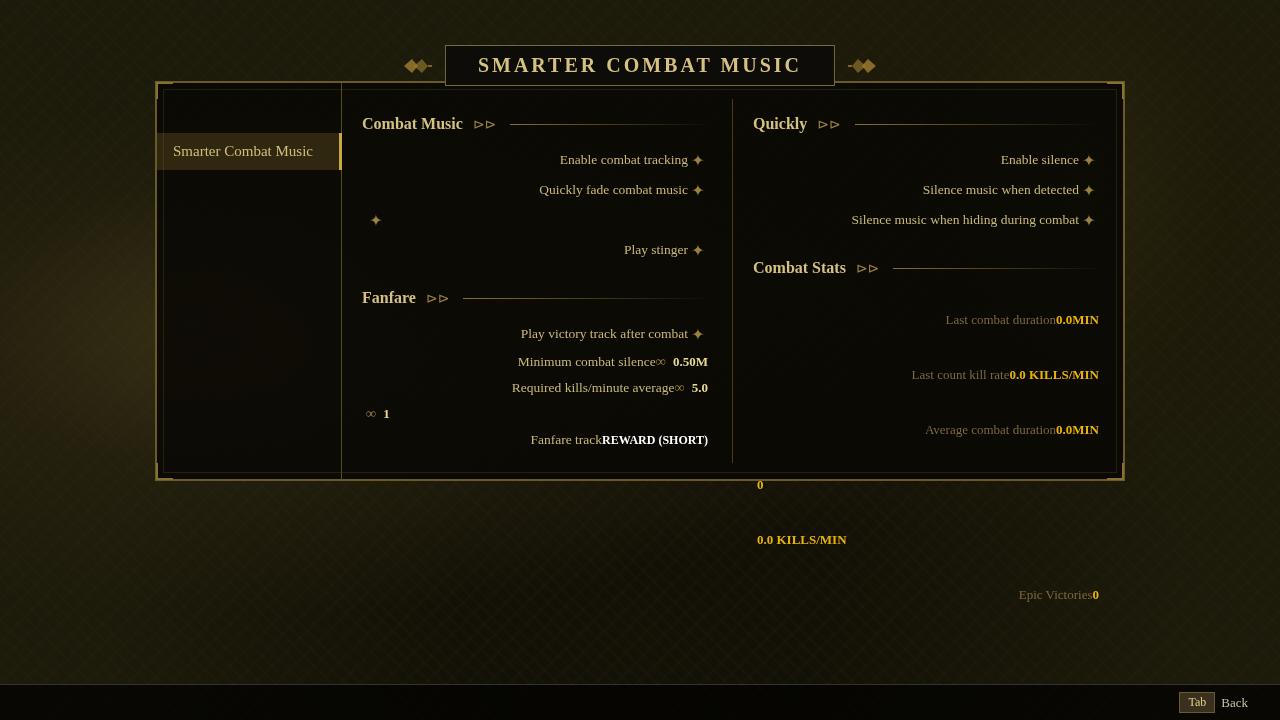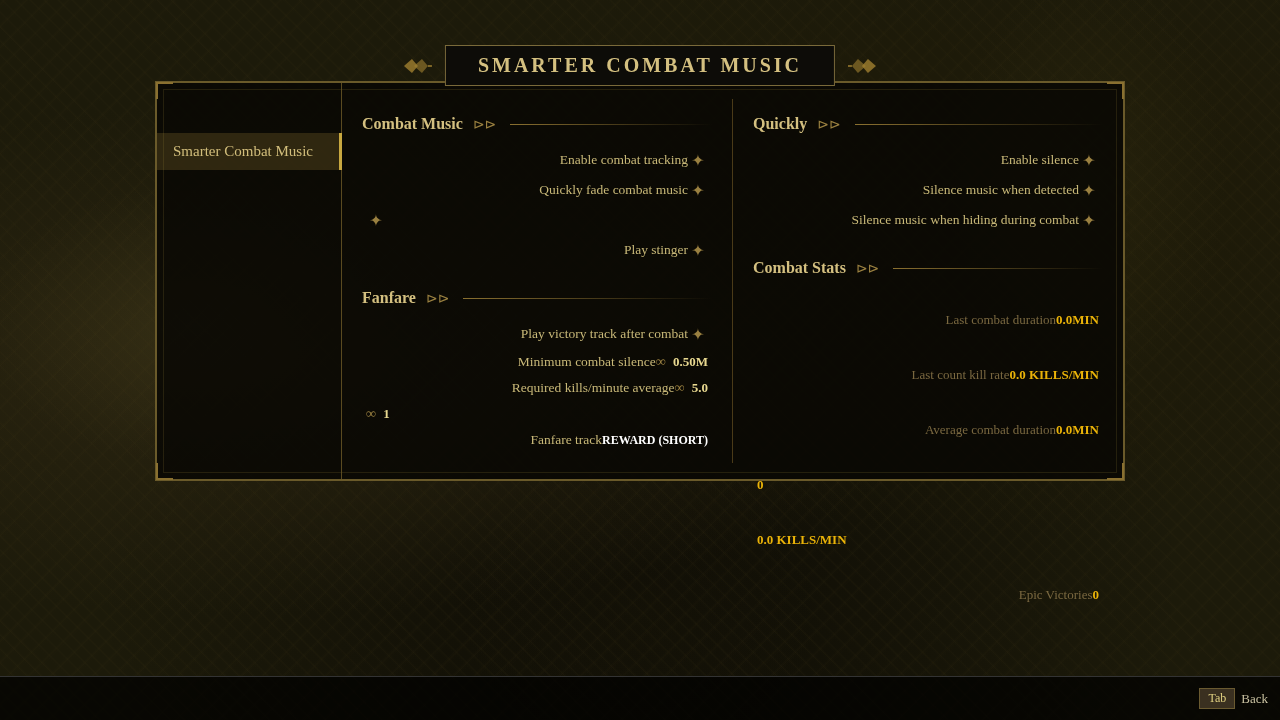--- a/index.html
+++ b/index.html
@@ -244,26 +244,26 @@
     .section-gap {
       height: 16px;
     }
 
     
     .bottom-bar {
       position: absolute;
       bottom: 0;
       left: 0;
       right: 0;
-      height: 44px;
+      height: 36px;
       background: rgba(0,0,0,0.7);
       display: flex;
       align-items: center;
       justify-content: flex-end;
-      padding: 0 12px;
+      padding: 0 32px;
       border-top: 1px solid #333;
     }
 
     .key-hint {
       display: flex;
       align-items: center;
       gap: 6px;
       color: #c8c0a0;
       font-size: 13px;
     }

